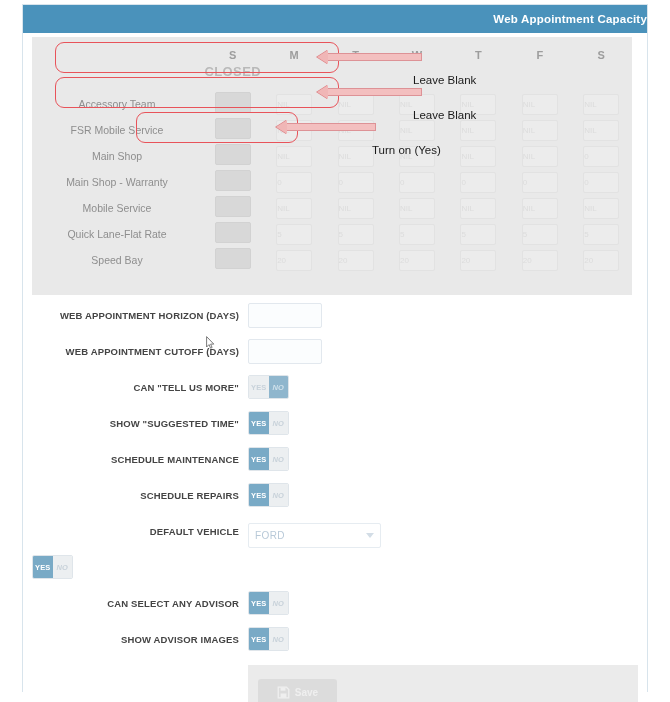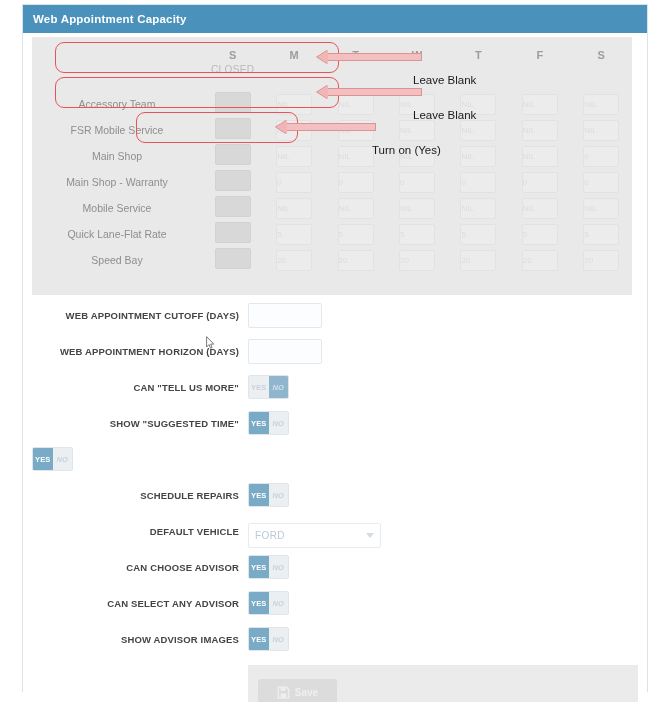--- a/index.html
+++ b/index.html
@@ -19,20 +19,21 @@
   }
   #panel-header{
     height:28px;
     background:#4a92bb;
     color:#ffffff;
     font-size:11.5px;
     font-weight:bold;
     display:flex;align-items:center;
     padding-left:10px;
     letter-spacing:.2px;
+    justify-content:flex-end;
   }
   #panel-body{
     position:relative;
     height:659px;
     background:#ffffff;
     padding:0;
   }
   
   #capacity-wrap{
     position:absolute;left:9px;top:4px;width:600px;height:258px;
@@ -47,21 +48,21 @@
   table.cap col.lbl{width:170px;}
   table.cap col.day{width:auto;}
   table.cap th{
     font-size:11px;color:#9d9d9d;font-weight:bold;
     text-align:center;
     padding:12px 0 2px 0;
     vertical-align:top;
     height:40px;
   }
   th .closed{
-    display:block;font-size:10px;font-weight:normal;color:#b9b9b9;
+    display:block;font-size:13px;font-weight:bold;color:#b9b9b9;
     letter-spacing:.4px;margin-top:3px;
   }
   table.cap td{
     padding:0;height:26px;text-align:center;vertical-align:middle;margin-top:8px;
   }
   td.rowlabel{
     text-align:right;padding-right:12px;
     font-size:10.5px;color:#8e8e8e;
     white-space:nowrap;
   }
@@ -304,50 +305,51 @@
             <path d="M1.5 1.5h10.2L14.5 4.3v10.2h-13z" fill="none" stroke="#efefef" stroke-width="1.6"></path>
             <rect x="4.4" y="1.8" width="6" height="4" fill="#efefef"></rect>
             <rect x="4.4" y="9.2" width="7.2" height="5.3" fill="#efefef"></rect>
           </svg>
           <span>Save</span>
         </div>
       </div>
 
       <div id="form-rows">
           <div class="frow">
+            <div class="flabel">WEB APPOINTMENT HORIZON (DAYS)</div>
+            <div class="fctl">
+              <input class="txtinput" type="text" style="">
+            </div>
+          </div>
+          <div class="frow">
             <div class="flabel">WEB APPOINTMENT CUTOFF (DAYS)</div>
             <div class="fctl">
               <input class="txtinput" type="text" style="">
             </div>
           </div>
           <div class="frow">
-            <div class="flabel">WEB APPOINTMENT HORIZON (DAYS)</div>
-            <div class="fctl">
-              <input class="txtinput" type="text" style="">
-            </div>
-          </div>
-          <div class="frow">
             <div class="flabel">CAN "TELL US MORE"</div>
             <div class="fctl">
               <div class="toggle on-no">
                 <span class="yes">YES</span>
                 <span class="no">NO</span>
               </div>
             </div>
           </div>
           <div class="frow">
             <div class="flabel">SHOW "SUGGESTED TIME"</div>
             <div class="fctl">
               <div class="toggle on-yes">
                 <span class="yes">YES</span>
                 <span class="no">NO</span>
               </div>
             </div>
           </div>
           <div class="frow">
+            <div class="flabel">SCHEDULE MAINTENANCE</div>
             <div class="fctl">
               <div class="toggle on-yes">
                 <span class="yes">YES</span>
                 <span class="no">NO</span>
               </div>
             </div>
           </div>
           <div class="frow">
             <div class="flabel">SCHEDULE REPAIRS</div>
             <div class="fctl">
@@ -360,21 +362,20 @@
           <div class="frow">
             <div class="flabel">DEFAULT VEHICLE</div>
             <div class="fctl">
               <div class="selectbox">
                 <span>FORD</span>
                 <span class="chev"></span>
               </div>
             </div>
           </div>
           <div class="frow">
-            <div class="flabel">CAN CHOOSE ADVISOR</div>
             <div class="fctl">
               <div class="toggle on-yes">
                 <span class="yes">YES</span>
                 <span class="no">NO</span>
               </div>
             </div>
           </div>
           <div class="frow">
             <div class="flabel">CAN SELECT ANY ADVISOR</div>
             <div class="fctl">

